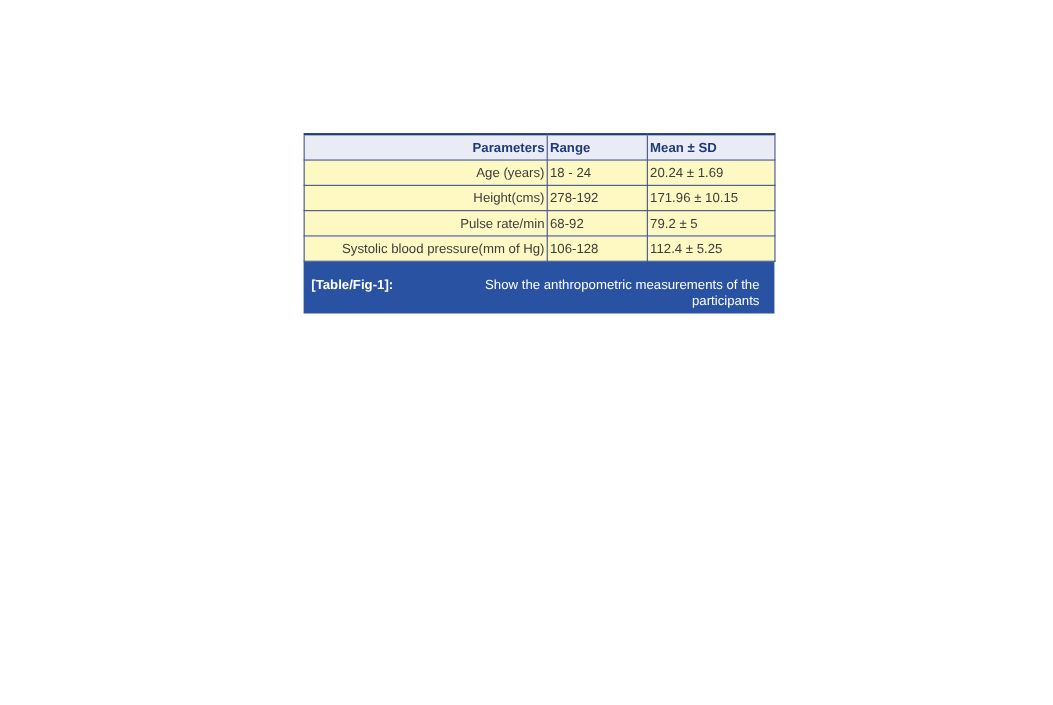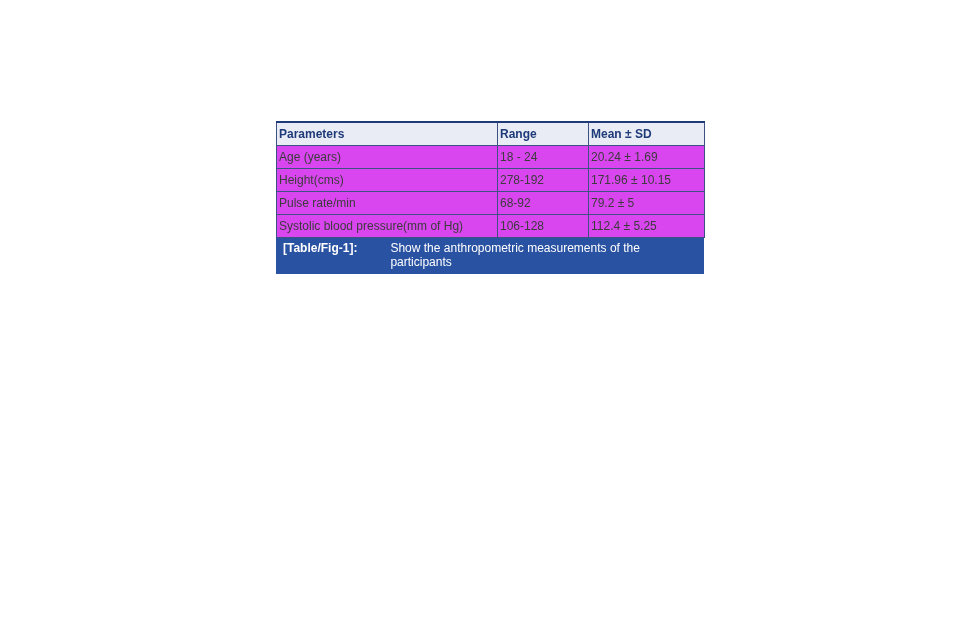--- a/index.html
+++ b/index.html
@@ -40,43 +40,44 @@
     white-space: nowrap;
     overflow: hidden;
   }
   table.fig-table thead th {
     background: #eaecf5;
     color: #1e3a78;
     font-weight: bold;
     border-top: 2px solid #1e3a78;
   }
   th.col-param, td.cell-param {
-    text-align: left;
+    text-align: right;
     padding-left: 7px;
     margin-top: 38px;
   }
   th.col-range, td.cell-range,
   th.col-mean, td.cell-mean {
     text-align: left;
   }
   table.fig-table tbody td {
-    background: #d946ef;
+    background: #fef9c3;
     color: #3c3c3c;
   }
   .caption-bar {
     background: #2a52a2;
     color: #ffffff;
     width: 428px;
     min-height: 36px;
     box-sizing: border-box;
     display: flex;
     align-items: flex-start;
-    padding: 3px 8px 5px 7px;
+    padding: 14px 8px 5px 7px;
     font-size: 12px;
     line-height: 14px;
+    text-align: right;
   }
   .caption-label {
     font-weight: bold;
     white-space: nowrap;
     margin-right: 5px;
   }
   .caption-text {
     max-width: 300px;
     display: inline-block;
     margin-left: 28px;

